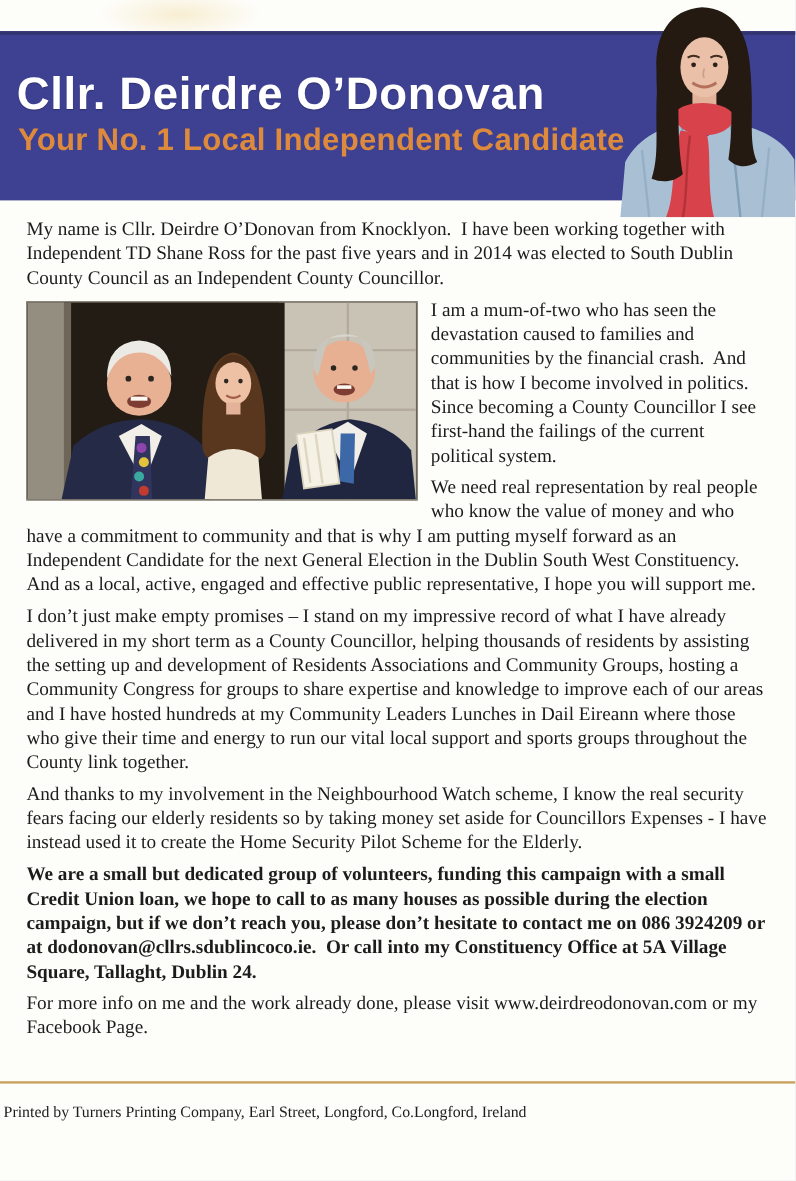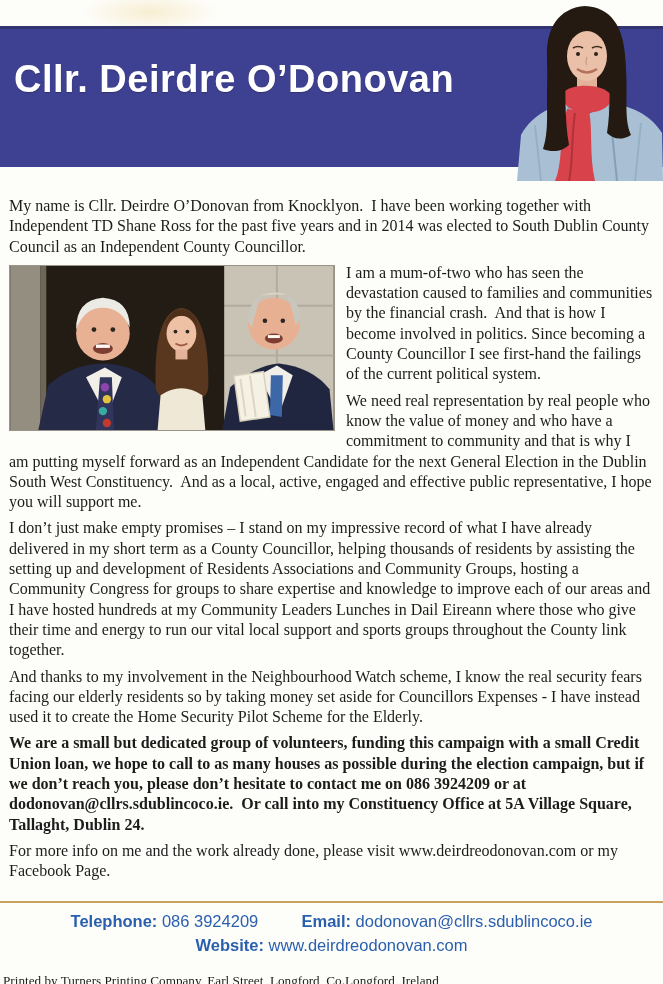--- a/index.html
+++ b/index.html
@@ -27,22 +27,22 @@
     margin:3px 0 0 15px;
     font-family:"Liberation Sans", sans-serif; font-weight:bold;
     font-size:26px; line-height:28px; color:#dd8a3c; letter-spacing:.2px;
   }
 
   
   .portrait { position:absolute; top:5px; right:0; width:148px; height:177px; }
 
   
   main {
-    position:absolute; top:196px; left:0; width:663px; height:718px;
-    padding:0 9px; box-sizing:border-box; overflow:hidden;
+    position:absolute; top:182px; left:0; width:663px; height:718px;
+    padding:0 22px; box-sizing:border-box; overflow:hidden;
     font-size:16px; line-height:20.3px;
   }
   main p { margin:0 0 6px 0; white-space:pre-wrap; }
   main p.bold { font-weight:bold;font-family:Liberation Serif, serif; }
 
   .group-photo {
     float:left; width:326px; height:166px; margin:2px 11px 8px 0; padding:0;
     border:1px solid #9a9488; box-sizing:border-box; background:#221c15;
   }
   .group-photo svg { display:block; width:100%; height:100%; }
@@ -62,20 +62,21 @@
     font-size:13.2px; color:#1c1c1c; text-align:left;
   }
 </style>
 </head>
 <body>
 
 <div class="page">
 
   <header class="band">
     <h1 class="band-title">Cllr. Deirdre O’Donovan</h1>
+    <h2 class="band-sub">Your No. 1 Local Independent Candidate</h2>
   </header>
 
   <div class="portrait">
     <svg viewBox="0 0 148 176">
 
       <path d="M70,1 C43,3 31,24 32,52 C32,92 38,118 30,140 L60,144 L58,86 L90,86 L88,132 L116,128 C108,108 112,86 110,50 C108,22 96,2 70,1 Z" fill="#241a12"></path>
 
       <rect x="62" y="70" width="20" height="18" fill="#e2b299"></rect>
 
       <ellipse cx="72" cy="51" rx="20" ry="25" fill="#eac0a8"></ellipse>
@@ -165,29 +166,16 @@
     <p>I am a mum-of-two who has seen the devastation caused to families and communities by the financial crash.  And that is how I become involved in politics. Since becoming a County Councillor I see first-hand the failings of the current political system.</p>
     <p>We need real representation by real people who know the value of money and who have a commitment to community and that is why I am putting myself forward as an Independent Candidate for the next General Election in the Dublin South West Constituency.  And as a local, active, engaged and effective public representative, I hope you will support me.</p>
     <p>I don’t just make empty promises – I stand on my impressive record of what I have already delivered in my short term as a County Councillor, helping thousands of residents by assisting the setting up and development of Residents Associations and Community Groups, hosting a Community Congress for groups to share expertise and knowledge to improve each of our areas and I have hosted hundreds at my Community Leaders Lunches in Dail Eireann where those who give their time and energy to run our vital local support and sports groups throughout the County link together.</p>
     <p>And thanks to my involvement in the Neighbourhood Watch scheme, I know the real security fears facing our elderly residents so by taking money set aside for Councillors Expenses - I have instead used it to create the Home Security Pilot Scheme for the Elderly.</p>
     <p class="bold">We are a small but dedicated group of volunteers, funding this campaign with a small Credit Union loan, we hope to call to as many houses as possible during the election campaign, but if we don’t reach you, please don’t hesitate to contact me on 086 3924209 or at dodonovan@cllrs.sdublincoco.ie.  Or call into my Constituency Office at 5A Village Square, Tallaght, Dublin 24.</p>
     <p>For more info on me and the work already done, please visit www.deirdreodonovan.com or my Facebook Page.</p>
   </main>
 
   <div class="bottom">
     <hr class="gold-rule">
-    <div class="contact">
-      <div class="contact-line">
-        <span class="lbl">Telephone:</span>
-        <span>086 3924209</span>
-        <span class="gap"></span>
-        <span class="lbl">Email:</span>
-        <span>dodonovan@cllrs.sdublincoco.ie</span>
-      </div>
-      <div class="contact-line">
-        <span class="lbl">Website:</span>
-        <span>www.deirdreodonovan.com</span>
-      </div>
-    </div>
     <div class="printer">Printed by Turners Printing Company, Earl Street, Longford, Co.Longford, Ireland</div>
   </div>
 
 </div>
 
 </body></html>

